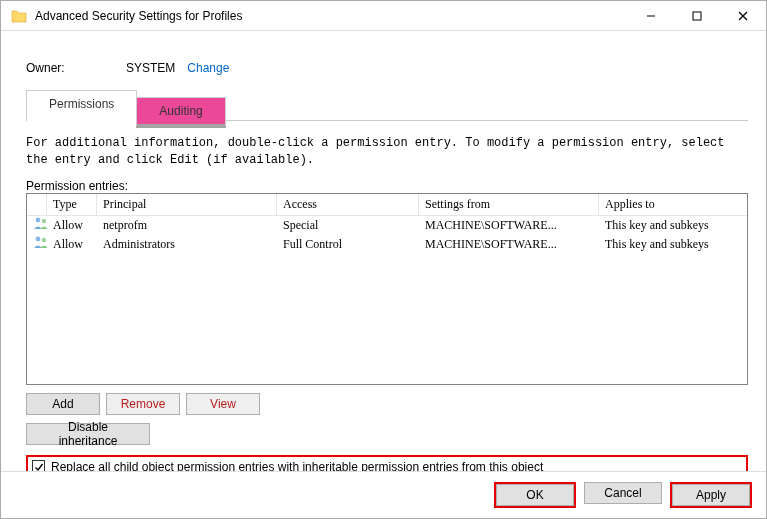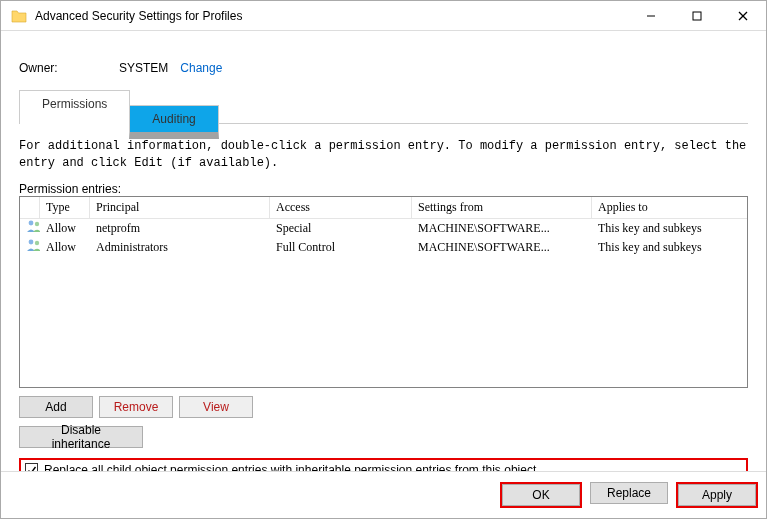--- a/index.html
+++ b/index.html
@@ -30,21 +30,21 @@
   .win-btn {
     width: 46px;
     display: flex;
     align-items: center;
     justify-content: center;
     font-size: 11px;
     color: #333;
   }
   .win-btn svg { width: 10px; height: 10px; }
   .content {
-    padding: 12px 18px 8px 18px;
+    padding: 12px 18px 8px 25px;
   }
   .owner-row {
     display: flex;
     align-items: center;
     padding: 18px 0 14px 0;
   }
   .owner-label { width: 100px; }
   .owner-value { margin-right: 12px; }
   .link { color: #0066cc; cursor: pointer; }
   .tabs {
@@ -56,23 +56,23 @@
     padding: 6px 22px;
     border: 1px solid #ccc;
     border-bottom: none;
     margin-right: -1px;
     background: #fff;
     position: relative;
     top: 1px;
     color: #333;
   }
   .tab.inactive {
-    background: #0ea5e9;
-    top: 16px;
-    border-bottom: 7px solid #a3a3a3;
+    background: #ec4899;
+    top: 8px;
+    border-bottom: 4px solid #a3a3a3;
   }
   .instructions { margin: 14px 0 10px 0; line-height: 1.4; font-family: Liberation Mono, monospace; }
   .entries-label { display: block; }
   .table-wrap {
     border: 1px solid #828282;
     height: 192px;
     overflow: hidden;
     background: #fff;
   }
   .thead, .trow {
@@ -137,21 +137,21 @@
     align-items: center;
     justify-content: center;
     font-size: 10px;
     line-height: 1;
     background: #fff;
   }
   .footer {
     position: absolute;
     bottom: 0; left: 0; right: 0;
     border-top: 1px solid #ddd;
-    padding: 10px 8px;
+    padding: 10px 14px;
     display: flex;
     justify-content: flex-end;
     gap: 8px;
     background: #fff;
   }
   .footer .btn { min-width: 78px; }
   .footer .highlight-red { padding: 0; }
   .footer .highlight-red .btn { border: 1px solid #adadad; }
   .wrap-for-footer { position: relative; width:100%; height:100%; }
 </style>
@@ -262,19 +262,19 @@
     </span>
     <span>Replace all child object permission entries with inheritable permission entries from this object</span>
   </div>
 
 </div>
 
 <div class="footer">
   <span class="highlight-red">
     <button class="btn">OK</button>
   </span>
-  <button class="btn">Replace</button>
+  <button class="btn">Cancel</button>
   <span class="highlight-red">
     <button class="btn">Apply</button>
   </span>
 </div>
 
 </div>
 
 </body></html>

